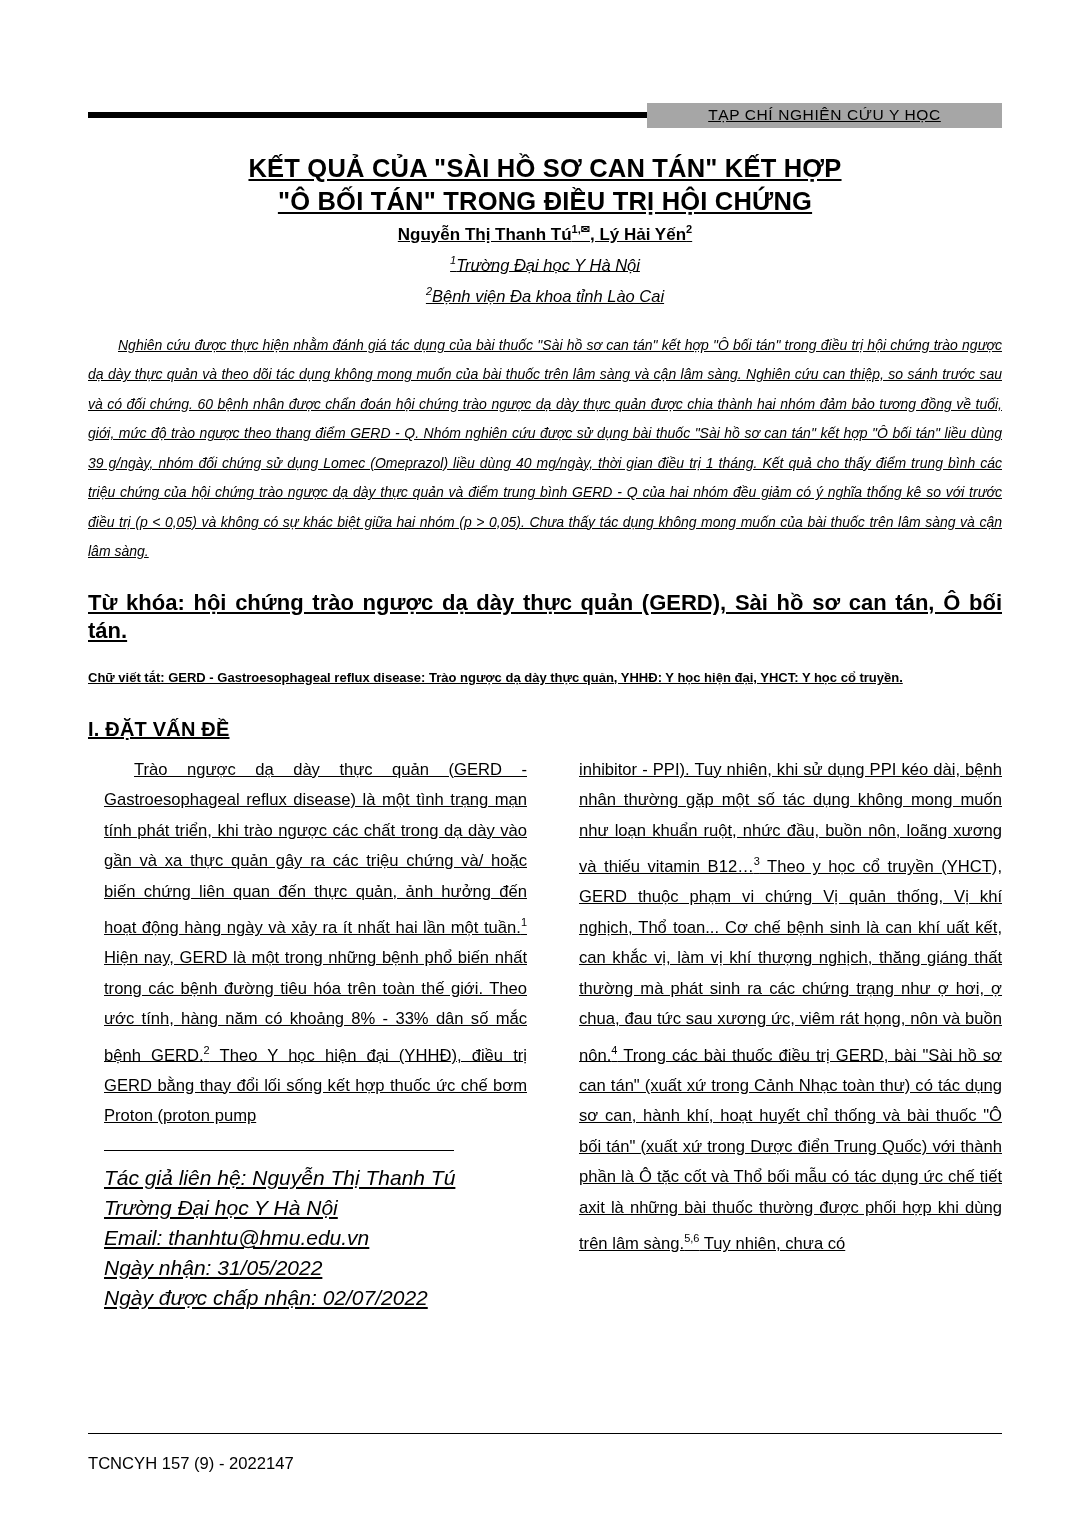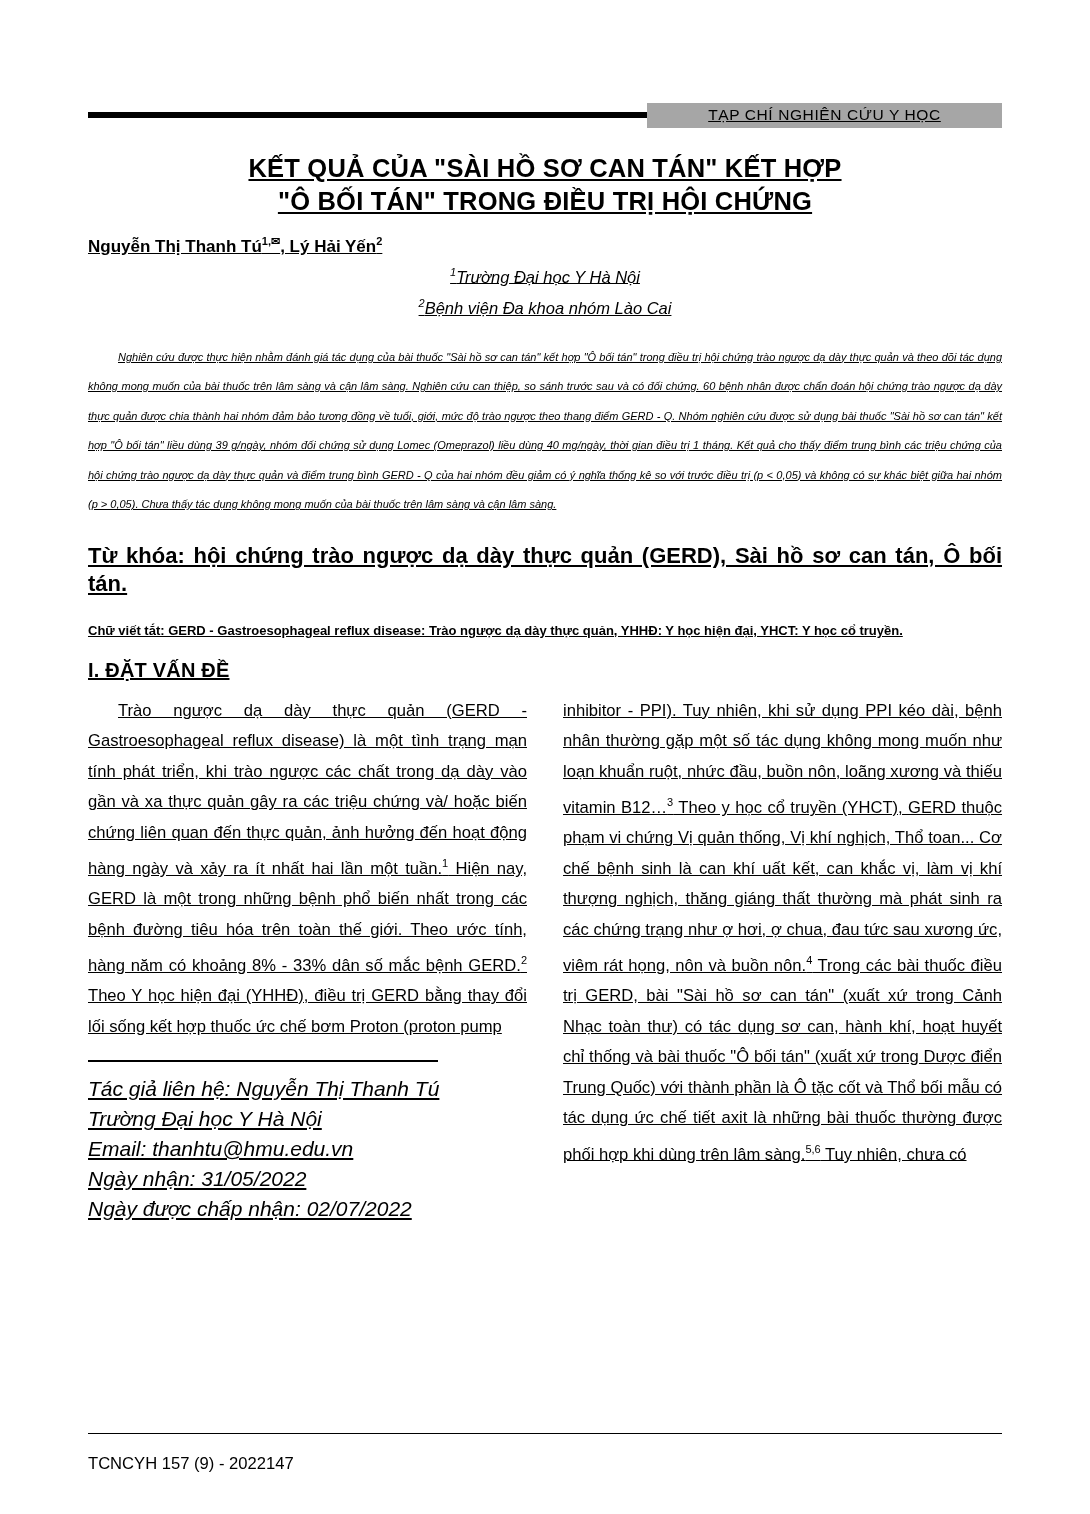--- a/index.html
+++ b/index.html
@@ -57,40 +57,40 @@
     text-align: center;
     font-size: 25.5px;
     font-weight: bold;
     line-height: 33px;
     margin-top: 26px;
     letter-spacing: 0.2px;
   }
 
   
   .authors {
-    text-align: left;
+    text-align: center;
     font-size: 17px;
     font-weight: bold;
-    margin-top: 12px;
+    margin-top: 0;
     line-height: 22px;
   }
   .authors sup { font-size: 11px; font-weight: bold; }
   .affil {
     text-align: center;
     font-size: 16.5px;
     font-style: italic;
     line-height: 25px;
     margin-top: 2px;
   }
   .affil sup { font-size: 11px; }
 
   
   .abstract {
     margin-top: 22px;
-    font-size: 11px;
+    font-size: 14px;
     font-style: italic;
     line-height: 29.5px;
     text-align: justify;
     text-indent: 30px;
   }
   .keywords {
     margin-top: 22px;
     font-size: 22px;
     font-weight: bold;
     line-height: 28px;
@@ -99,34 +99,35 @@
   .abbrev {
     margin-top: 19px;
     font-size: 13px;
     font-weight: bold;
     line-height: 28px;
     text-align: justify;
   }
 
   
   .section-head {
-    margin-top: 14px;
+    margin-top: 26px;
     font-size: 20px;
     font-weight: bold;
     letter-spacing: 0.2px;
   }
 
   
   .columns {
     margin-top: 14px;
     display: flex;
     gap: 36px;
   }
   .col {
     width: 439px;
+    margin-left: 16px;
   }
   .col p {
     margin: 0;
     font-size: 16.6px;
     line-height: 30.5px;
     text-align: justify;
   }
   .col p.indent { text-indent: 30px; }
   .col p sup { font-size: 11px; }
 
@@ -173,21 +174,21 @@
     </div>
   </div>
 
   <div class="title">
     <div>KẾT QUẢ CỦA "SÀI HỒ SƠ CAN TÁN" KẾT HỢP</div>
     <div>"Ô BỐI TÁN" TRONG ĐIỀU TRỊ HỘI CHỨNG</div>
   </div>
 
   <div class="authors"><span>Nguyễn Thị Thanh Tú</span><sup>1,✉</sup><span>, Lý Hải Yến</span><sup>2</sup></div>
   <div class="affil"><sup>1</sup><span>Trường Đại học Y Hà Nội</span></div>
-  <div class="affil"><sup>2</sup><span>Bệnh viện Đa khoa nhóm Lào Cai</span></div>
+  <div class="affil"><sup>2</sup><span>Bệnh viện Đa khoa tỉnh Lào Cai</span></div>
 
   <div class="abstract">Nghiên cứu được thực hiện nhằm đánh giá tác dụng của bài thuốc "Sài hồ sơ can tán" kết hợp "Ô bối tán" trong điều trị hội chứng trào ngược dạ dày thực quản và theo dõi tác dụng không mong muốn của bài thuốc trên lâm sàng và cận lâm sàng. Nghiên cứu can thiệp, so sánh trước sau và có đối chứng. 60 bệnh nhân được chẩn đoán hội chứng trào ngược dạ dày thực quản được chia thành hai nhóm đảm bảo tương đồng về tuổi, giới, mức độ trào ngược theo thang điểm GERD - Q. Nhóm nghiên cứu được sử dụng bài thuốc "Sài hồ sơ can tán" kết hợp "Ô bối tán" liều dùng 39 g/ngày, nhóm đối chứng sử dụng Lomec (Omeprazol) liều dùng 40 mg/ngày, thời gian điều trị 1 tháng. Kết quả cho thấy điểm trung bình các triệu chứng của hội chứng trào ngược dạ dày thực quản và điểm trung bình GERD - Q của hai nhóm đều giảm có ý nghĩa thống kê so với trước điều trị (p &lt; 0,05) và không có sự khác biệt giữa hai nhóm (p &gt; 0,05). Chưa thấy tác dụng không mong muốn của bài thuốc trên lâm sàng và cận lâm sàng.</div>
   <div class="keywords">Từ khóa: hội chứng trào ngược dạ dày thực quản (GERD), Sài hồ sơ can tán, Ô bối tán.</div>
   <div class="abbrev">Chữ viết tắt: GERD - Gastroesophageal reflux disease: Trào ngược dạ dày thực quản, YHHĐ: Y học hiện đại, YHCT: Y học cổ truyền.</div>
 
   <div class="section-head">I. ĐẶT VẤN ĐỀ</div>
 
   <div class="columns">
     <div class="col">
       <p class="indent"><span>Trào ngược dạ dày thực quản (GERD - Gastroesophageal reflux disease) là một tình trạng mạn tính phát triển, khi trào ngược các chất trong dạ dày vào gần và xa thực quản gây ra các triệu chứng và/ hoặc biến chứng liên quan đến thực quản, ảnh hưởng đến hoạt động hàng ngày và xảy ra ít nhất hai lần một tuần.</span><sup>1</sup><span> Hiện nay, GERD là một trong những bệnh phổ biến nhất trong các bệnh đường tiêu hóa trên toàn thế giới. Theo ước tính, hàng năm có khoảng 8% - 33% dân số mắc bệnh GERD.</span><sup>2</sup><span> Theo Y học hiện đại (YHHĐ), điều trị GERD bằng thay đổi lối sống kết hợp thuốc ức chế bơm Proton (proton pump</span></p>

